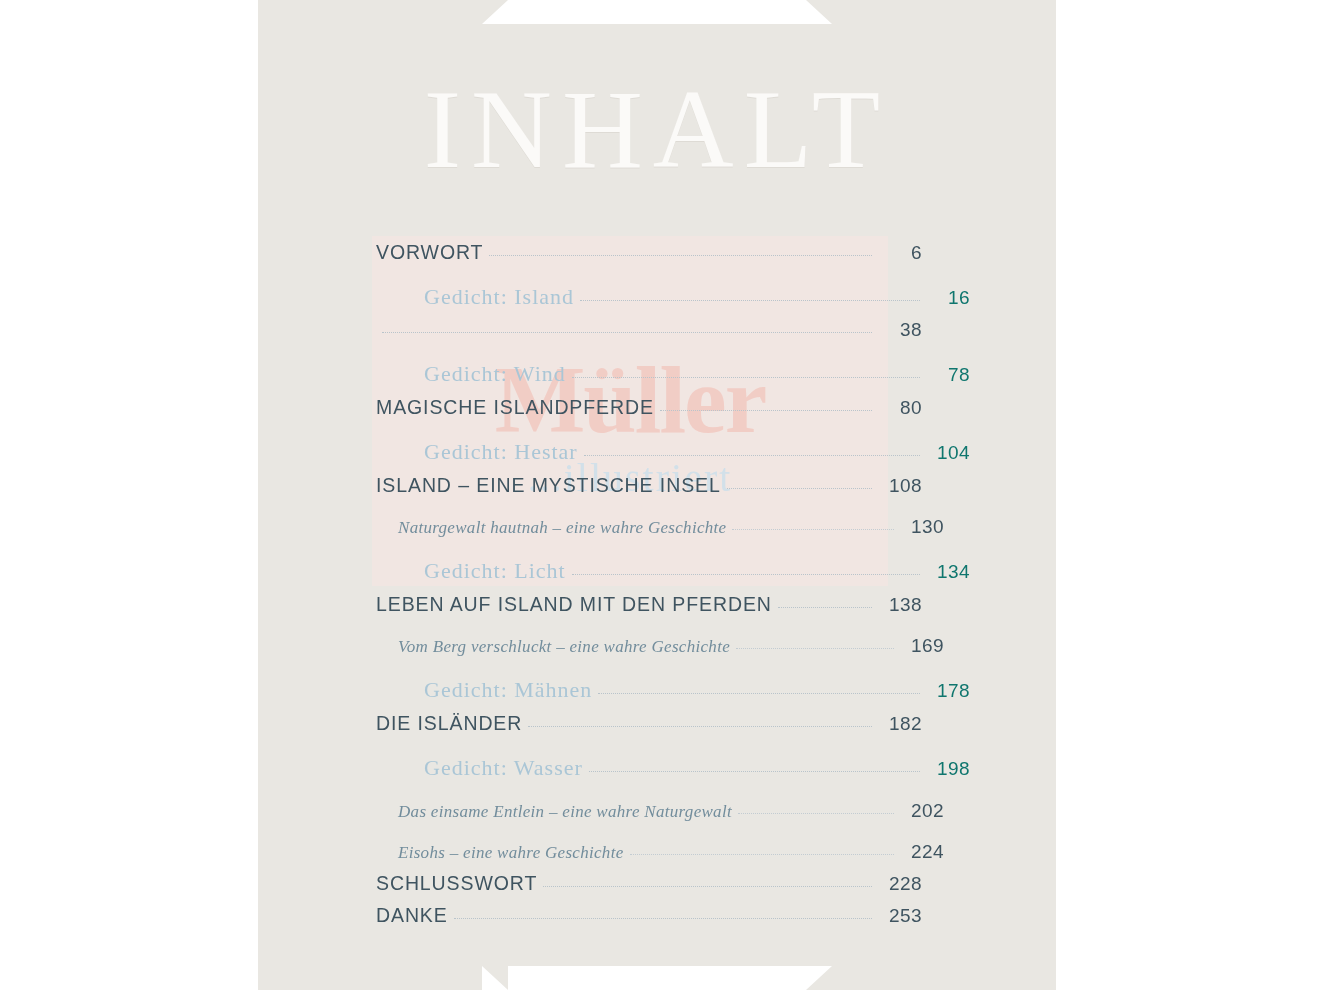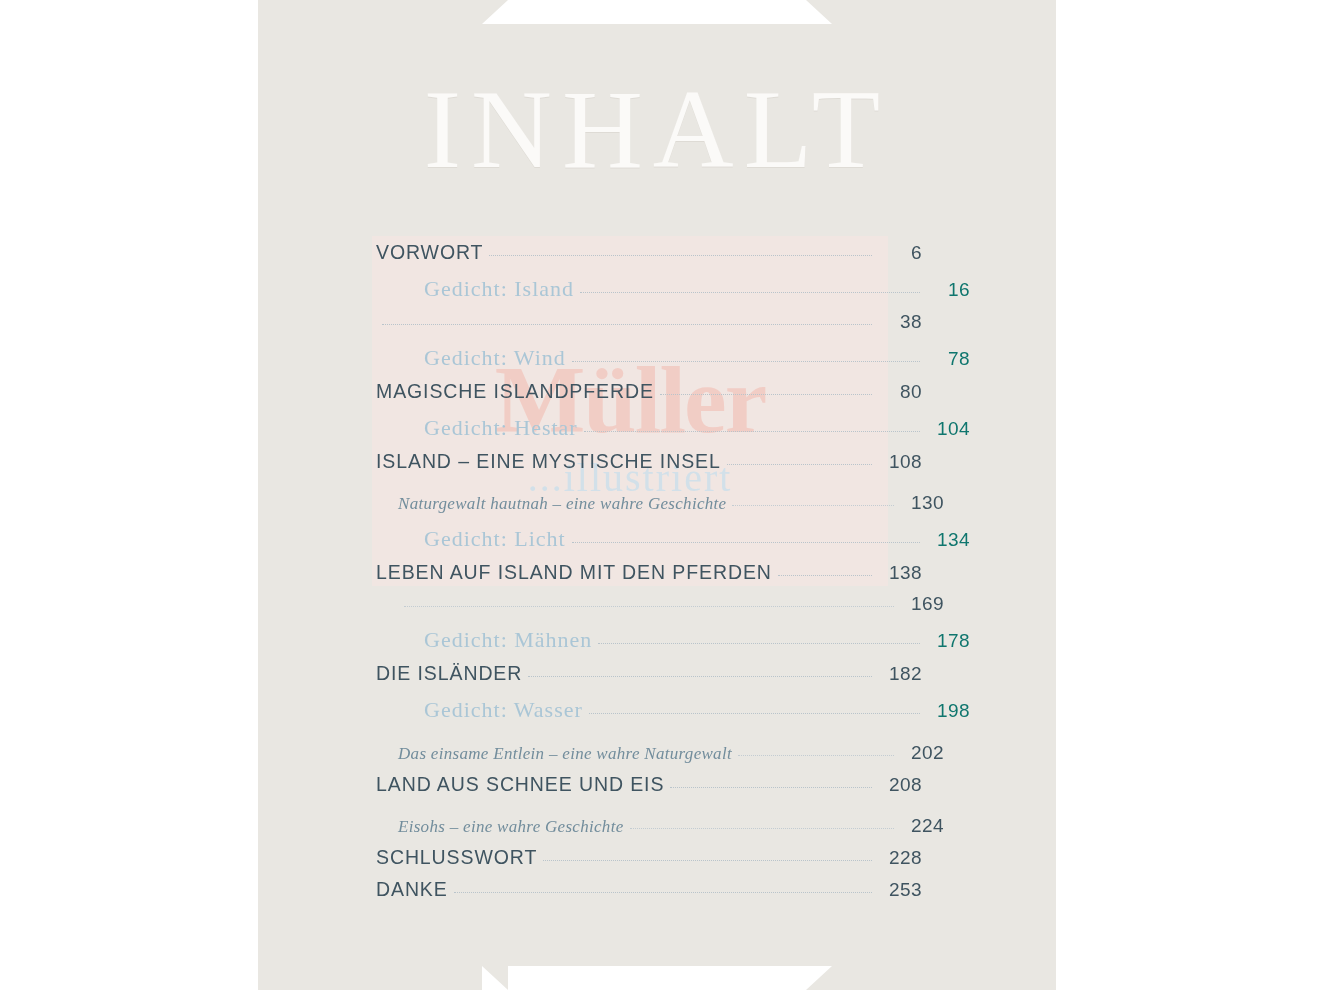--- a/index.html
+++ b/index.html
@@ -170,21 +170,21 @@
     letter-spacing: 0.9px;
     color: #3f5460;
   }
   .lvl-main {
     margin-bottom: 9px;
     margin-top: 9px;
   }
   .lvl-poem {
     padding-left: 48px;
     margin-bottom: 9px;
-    margin-top: 12px;
+    margin-top: 20px;
   }
   .lvl-poem .toc-label {
     font-family: "Liberation Serif", serif;
     font-size: 22px;
     color: #aac6d6;
     letter-spacing: 1px;
   }
   .lvl-poem .toc-page {
     color: #0f766e;
   }
@@ -267,20 +267,21 @@
         <span class="toc-label">Gedicht: Licht</span>
         <span class="toc-dots"></span>
         <span class="toc-page">134</span>
       </div>
       <div class="toc-row lvl-main">
         <span class="toc-label">LEBEN AUF ISLAND MIT DEN PFERDEN</span>
         <span class="toc-dots"></span>
         <span class="toc-page">138</span>
       </div>
       <div class="toc-row lvl-story">
+        <span class="toc-label">Vom Berg verschluckt – eine wahre Geschichte</span>
         <span class="toc-dots"></span>
         <span class="toc-page">169</span>
       </div>
       <div class="toc-row lvl-poem">
         <span class="toc-label">Gedicht: Mähnen</span>
         <span class="toc-dots"></span>
         <span class="toc-page">178</span>
       </div>
       <div class="toc-row lvl-main">
         <span class="toc-label">DIE ISLÄNDER</span>
@@ -290,25 +291,20 @@
       <div class="toc-row lvl-poem">
         <span class="toc-label">Gedicht: Wasser</span>
         <span class="toc-dots"></span>
         <span class="toc-page">198</span>
       </div>
       <div class="toc-row lvl-story">
         <span class="toc-label">Das einsame Entlein – eine wahre Naturgewalt</span>
         <span class="toc-dots"></span>
         <span class="toc-page">202</span>
       </div>
-      <div class="toc-row lvl-main">
-        <span class="toc-label">LAND AUS SCHNEE UND EIS</span>
-        <span class="toc-dots"></span>
-        <span class="toc-page">208</span>
-      </div>
       <div class="toc-row lvl-story">
         <span class="toc-label">Eisohs – eine wahre Geschichte</span>
         <span class="toc-dots"></span>
         <span class="toc-page">224</span>
       </div>
       <div class="toc-row lvl-main">
         <span class="toc-label">SCHLUSSWORT</span>
         <span class="toc-dots"></span>
         <span class="toc-page">228</span>
       </div>

